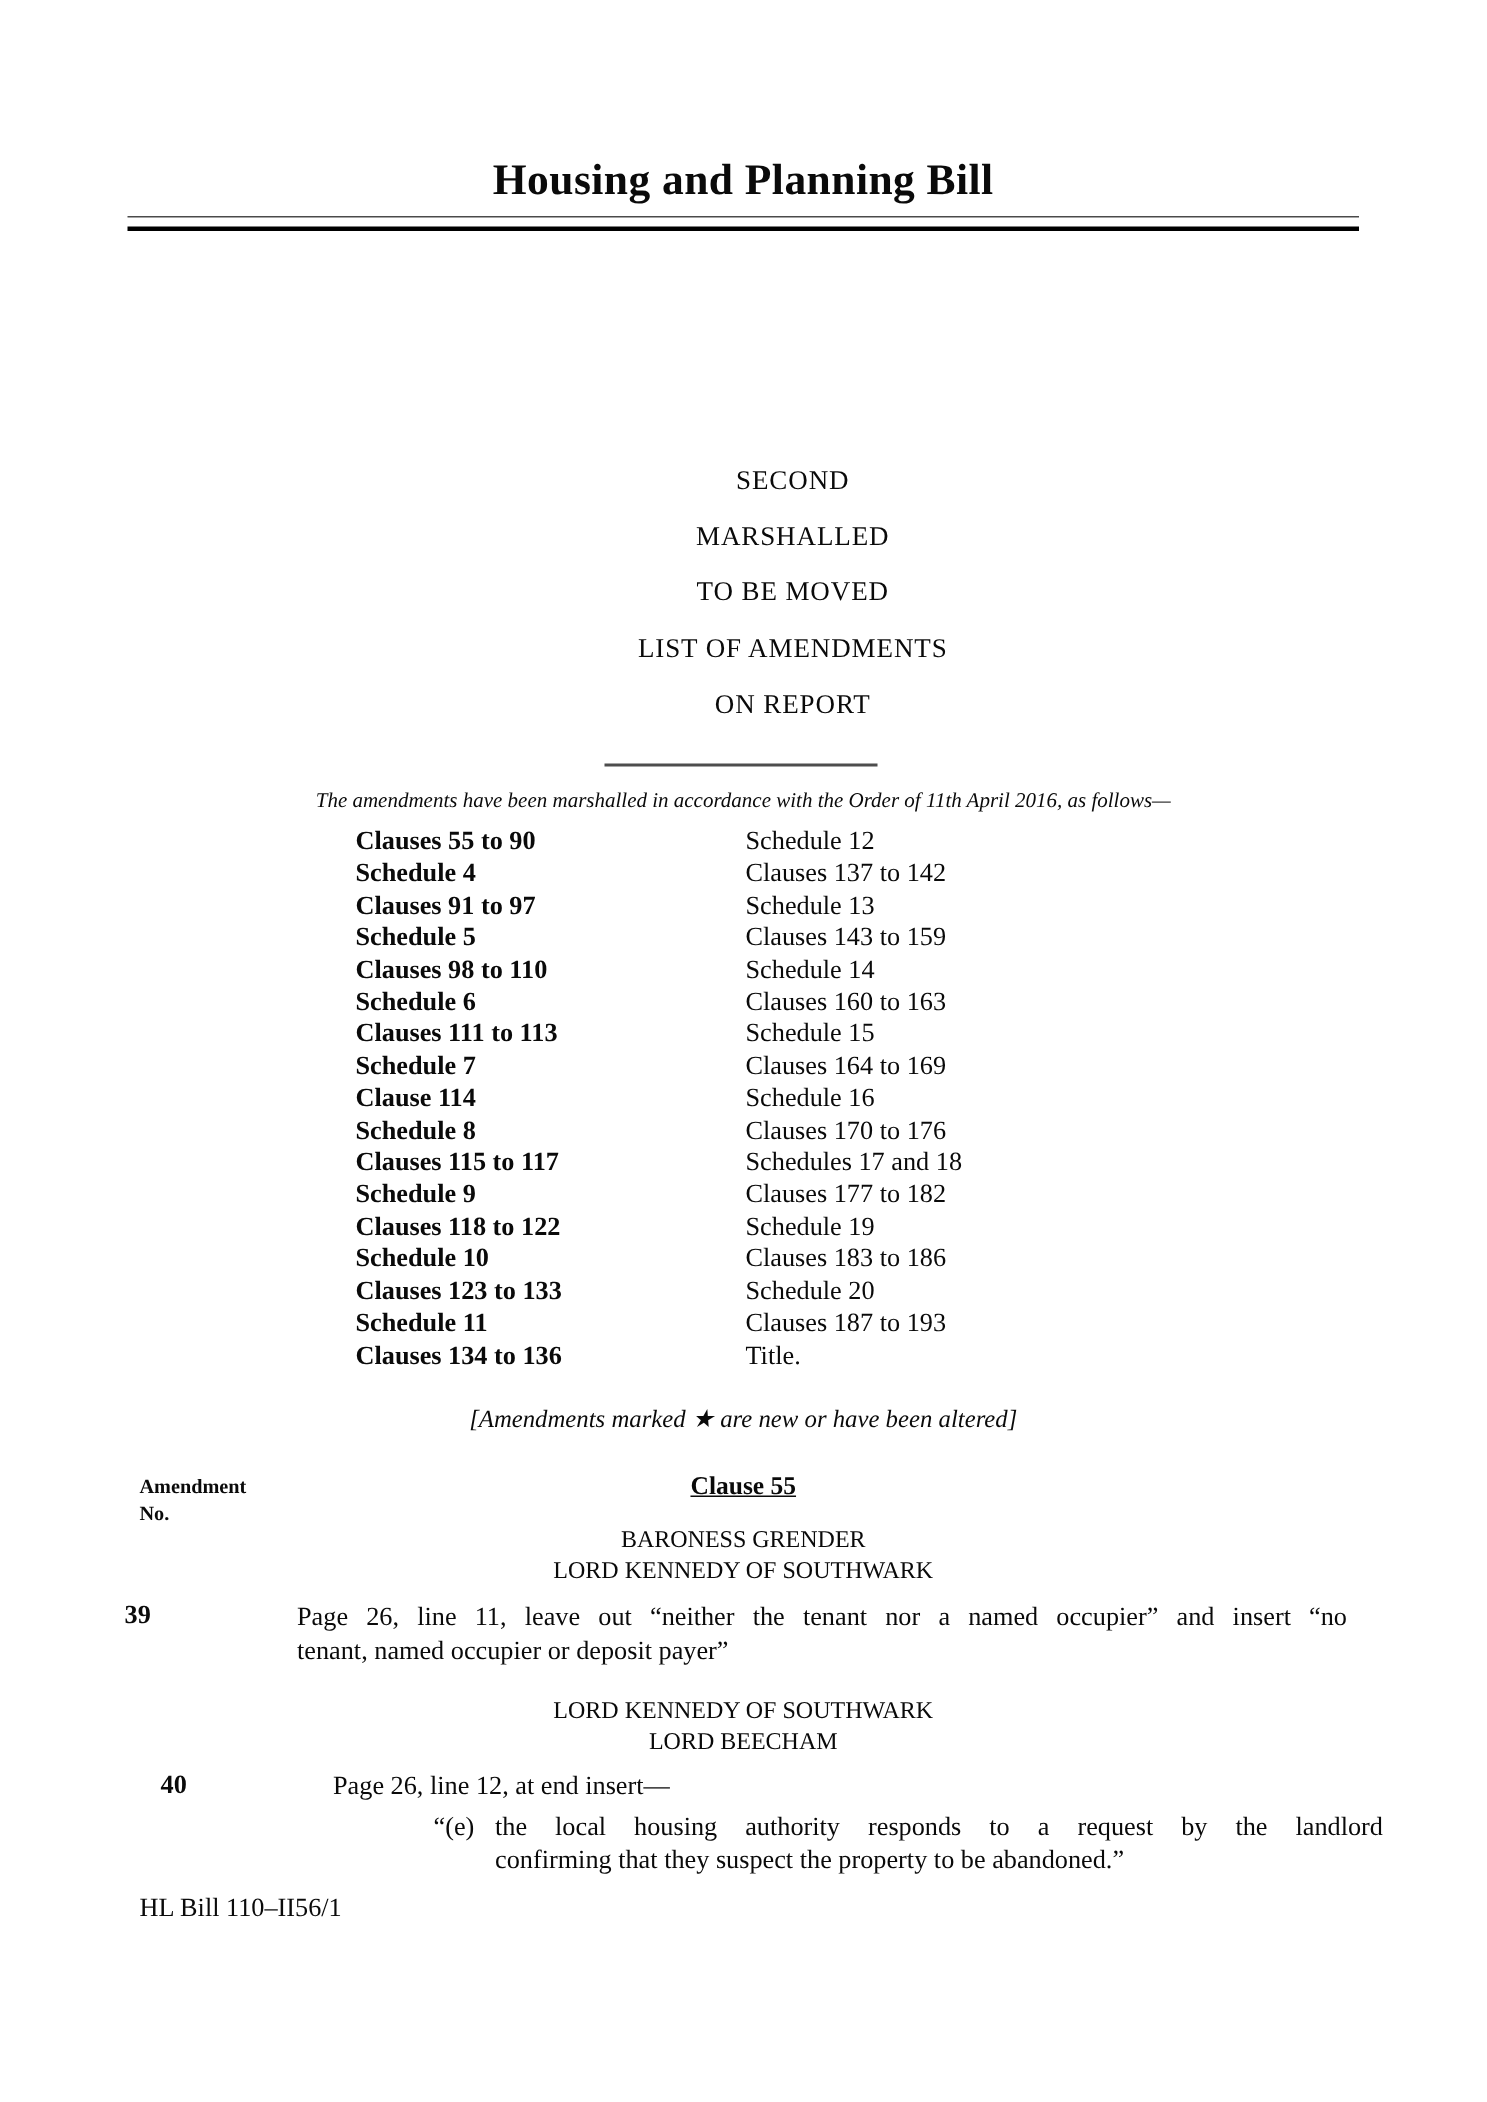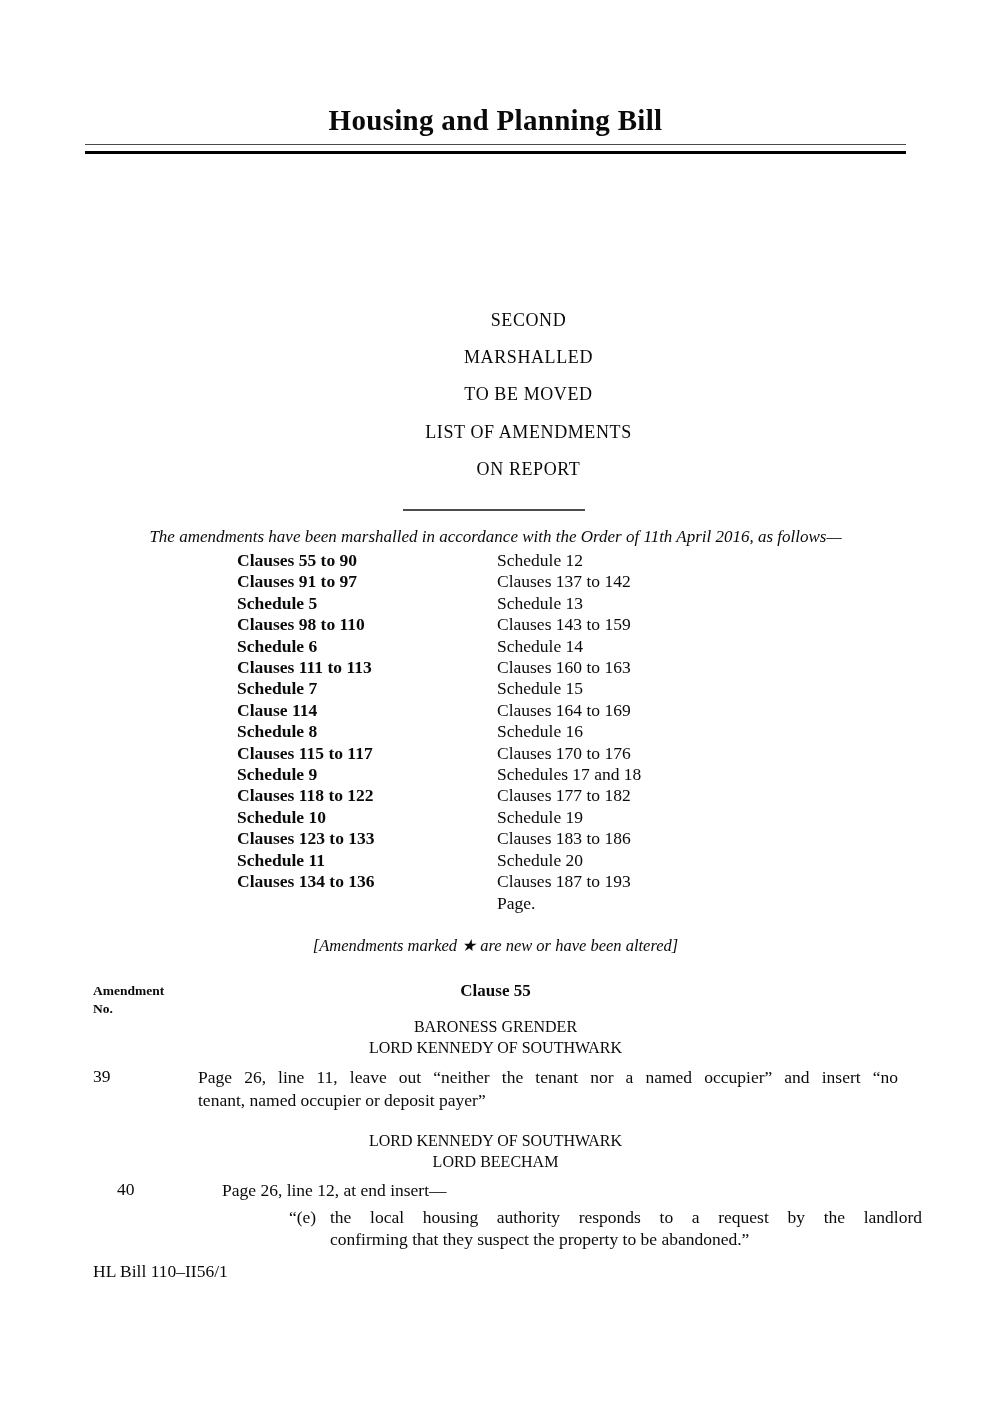--- a/index.html
+++ b/index.html
@@ -63,21 +63,21 @@
   }
 
   .marshal-note {
     position: absolute;
     top: 527px;
     left: 0;
     width: 100%;
     margin: 0;
     text-align: center;
     font-style: italic;
-    font-size: 17px;
+    font-size: 14px;
   }
 
   
   .order-columns {
     position: absolute;
     top: 550px;
     left: 237px;
     display: flex;
     font-size: 17.5px;
     line-height: 21.4px;
@@ -109,20 +109,21 @@
     top: 1px;
     font-weight: bold;
     font-size: 13.5px;
     line-height: 17.5px;
   }
   .amend-no-label span { display: block; }
   .clause-title {
     text-align: center;
     font-weight: bold;
     font-size: 17px;
+    text-decoration: underline;
   }
 
   
   .sponsors {
     position: absolute;
     left: 0;
     width: 100%;
     text-align: center;
     font-size: 16px;
     line-height: 21px;
@@ -134,23 +135,23 @@
   
   .amendment {
     position: absolute;
     left: 0;
     width: 100%;
   }
   .amendment-39 { top: 1066px; }
   .amendment-40 { top: 1179px; margin-left: 24px; }
   .amend-num {
     position: absolute;
-    left: 93px;
+    left: 83px;
     top: 0;
-    font-weight: normal;
+    font-weight: bold;
     font-size: 17.5px;
   }
   .amend-body {
     margin-left: 198px;
     margin-right: 93px;
     font-size: 17.5px;
     line-height: 22.5px;
   }
   .jline {
     display: block;
@@ -197,20 +198,21 @@
     <span>ON REPORT</span>
   </div>
 
   <div class="short-divider"></div>
 
   <p class="marshal-note">The amendments have been marshalled in accordance with the Order of 11th April 2016, as follows—</p>
 
   <div class="order-columns">
     <div class="order-col-left">
       <span>Clauses 55 to 90</span>
+      <span>Schedule 4</span>
       <span>Clauses 91 to 97</span>
       <span>Schedule 5</span>
       <span>Clauses 98 to 110</span>
       <span>Schedule 6</span>
       <span>Clauses 111 to 113</span>
       <span>Schedule 7</span>
       <span>Clause 114</span>
       <span>Schedule 8</span>
       <span>Clauses 115 to 117</span>
       <span>Schedule 9</span>
@@ -230,21 +232,21 @@
       <span>Schedule 15</span>
       <span>Clauses 164 to 169</span>
       <span>Schedule 16</span>
       <span>Clauses 170 to 176</span>
       <span>Schedules 17 and 18</span>
       <span>Clauses 177 to 182</span>
       <span>Schedule 19</span>
       <span>Clauses 183 to 186</span>
       <span>Schedule 20</span>
       <span>Clauses 187 to 193</span>
-      <span>Page.</span>
+      <span>Title.</span>
     </div>
   </div>
 
   <p class="star-note">[Amendments marked ★ are new or have been altered]</p>
 
   <div class="clause-header">
     <div class="amend-no-label">
       <span>Amendment</span>
       <span>No.</span>
     </div>

